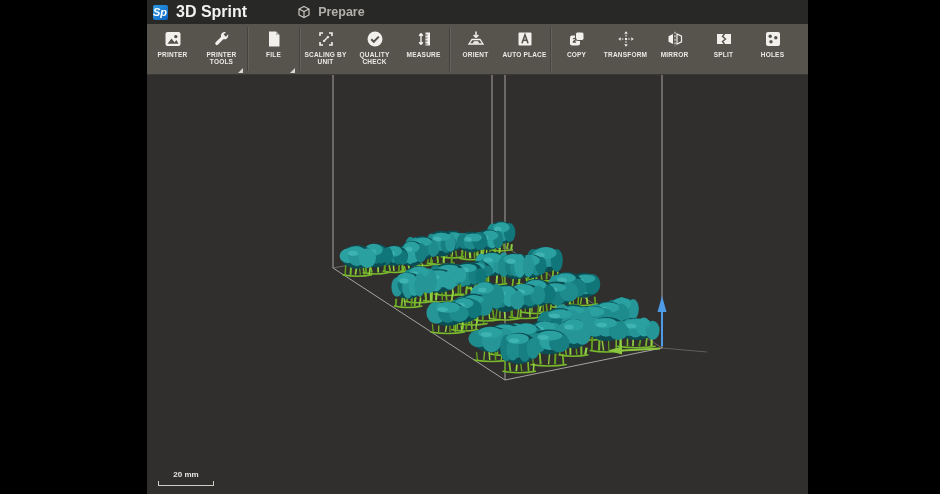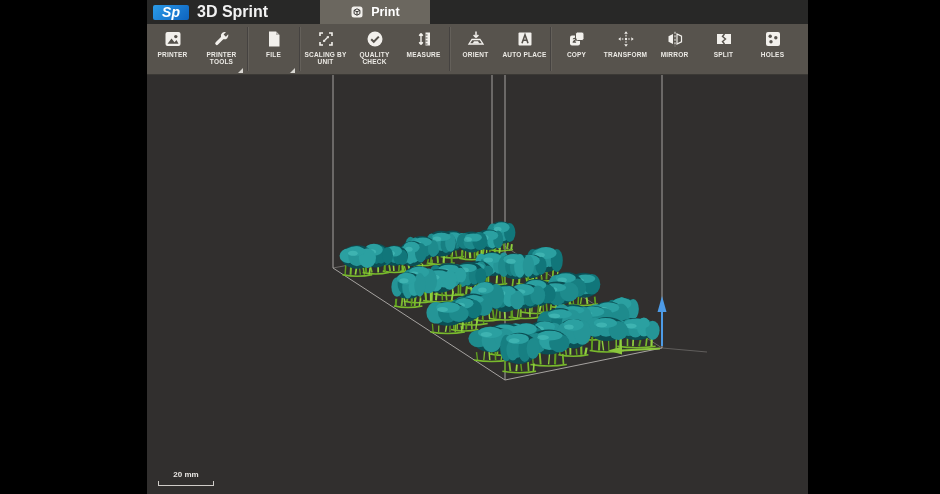--- a/index.html
+++ b/index.html
@@ -3,23 +3,23 @@
 <meta charset="utf-8">
 <style>
   html,body{margin:0;padding:0}
   body{width:940px;height:494px;background:#000;overflow:hidden;position:relative;
        font-family:"Liberation Sans",sans-serif;-webkit-font-smoothing:antialiased}
   .window{position:absolute;left:147px;top:0;width:661px;height:494px;background:#312f2e}
 
   
   .topbar{height:24px;background:#282827;display:flex;align-items:stretch;position:relative}
   .brand{display:flex;align-items:center}
-  .logo{width:36px;height:15px;margin-left:6px;border-radius:2px;
-        background:linear-gradient(135deg,#2b9be8,#0d63c0);color:#fff;font-size:14px;
-        font-weight:bold;font-style:italic;display:flex;align-items:center;justify-content:center}
+  .logo{width:15px;height:15px;margin-left:6px;border-radius:2px;
+        background:linear-gradient(135deg,#2b9be8,#0d63c0);color:#fff;font-size:11px;
+        font-weight:bold;font-style:italic;display:flex;align-items:center;justify-content:flex-start}
   .title{color:#f2f2f2;font-size:16px;font-weight:bold;margin-left:8px}
   .tabs{display:flex;align-items:stretch;margin-left:36px}
   .tab{display:flex;align-items:center;gap:7px;color:#b3b0ac;font-size:12.5px;font-weight:bold;
        padding:0 14px;cursor:default}
   .tab .tab-ic{display:flex;align-items:center}
   .tab.active{background:#6b675f;color:#fff;padding:0 30px;margin-left:16px;margin-right:16px}
 
   
   .toolbar{height:50px;background:#57534d;display:flex;align-items:stretch;
            border-bottom:1px solid #3b3935;padding-left:1px}
@@ -47,29 +47,28 @@
 <div class="window">
 
   <div class="topbar">
     <div class="brand">
       <div class="logo">
         <span>Sp</span>
       </div>
       <div class="title">3D Sprint</div>
     </div>
     <div class="tabs" id="tabs">
-        <div class="tab active">
+        <div class="tab">
           <span class="tab-ic">
             <svg width="14" height="14" viewBox="0 0 14 14">
-              <rect x="1.5" y="1.5" width="11" height="11" rx="2.5" fill="#f2f0ec"></rect>
-              <path d="M7 3.8l2.9 1.5v3.4L7 10.2 4.1 8.7V5.3z" fill="none" stroke="#3a3835" stroke-width="1"></path>
-              <path d="M4.1 5.3L7 6.8l2.9-1.5M7 6.8v3.4" stroke="#3a3835" stroke-width="1" fill="none"></path>
-            </svg>
-          </span>
-          <span>Print</span>
+              <path d="M7 1.5l5 2.5v6L7 12.5 2 10V4z" fill="none" stroke="#c9c6c2" stroke-width="1.2"></path>
+              <path d="M2 4l5 2.5L12 4M7 6.5v6" stroke="#c9c6c2" stroke-width="1.2" fill="none"></path>
+            </svg>
+          </span>
+          <span>Prepare</span>
         </div>
       </div>
   </div>
 
   <div class="toolbar" id="toolbar">
       <div class="tgroup">
         <div class="titem">
           <span class="ticon">
             <svg width="20" height="20" viewBox="0 0 20 20">
               <rect x="2.5" y="3" width="15" height="14" rx="2" fill="#f2f0ec"></rect>

